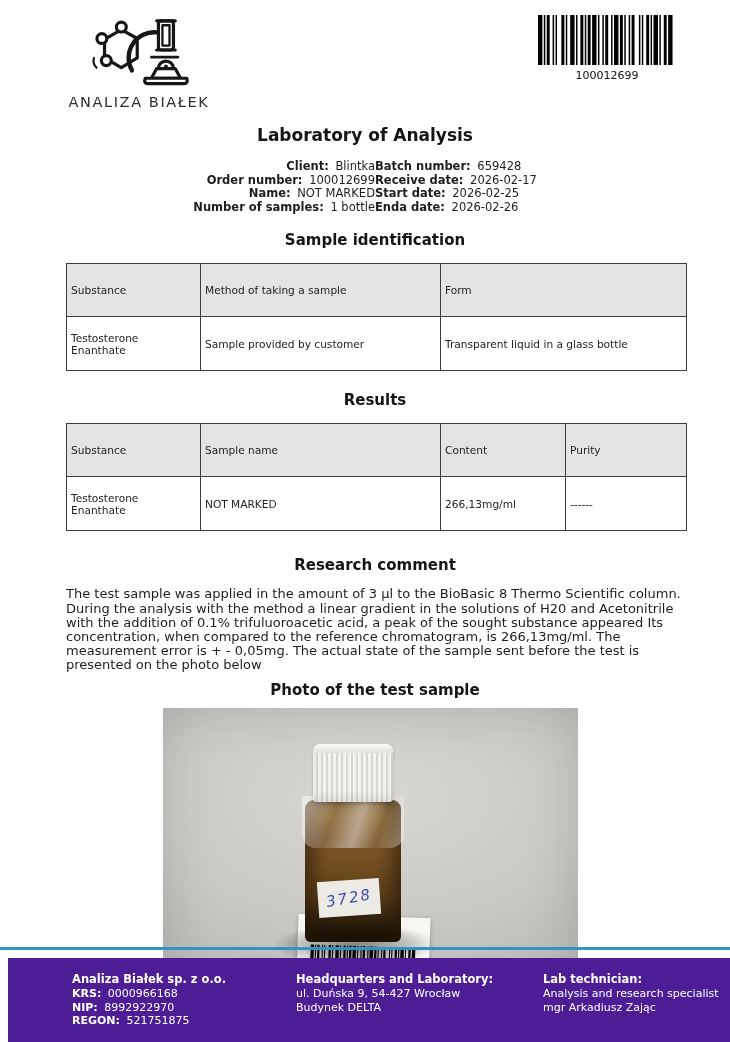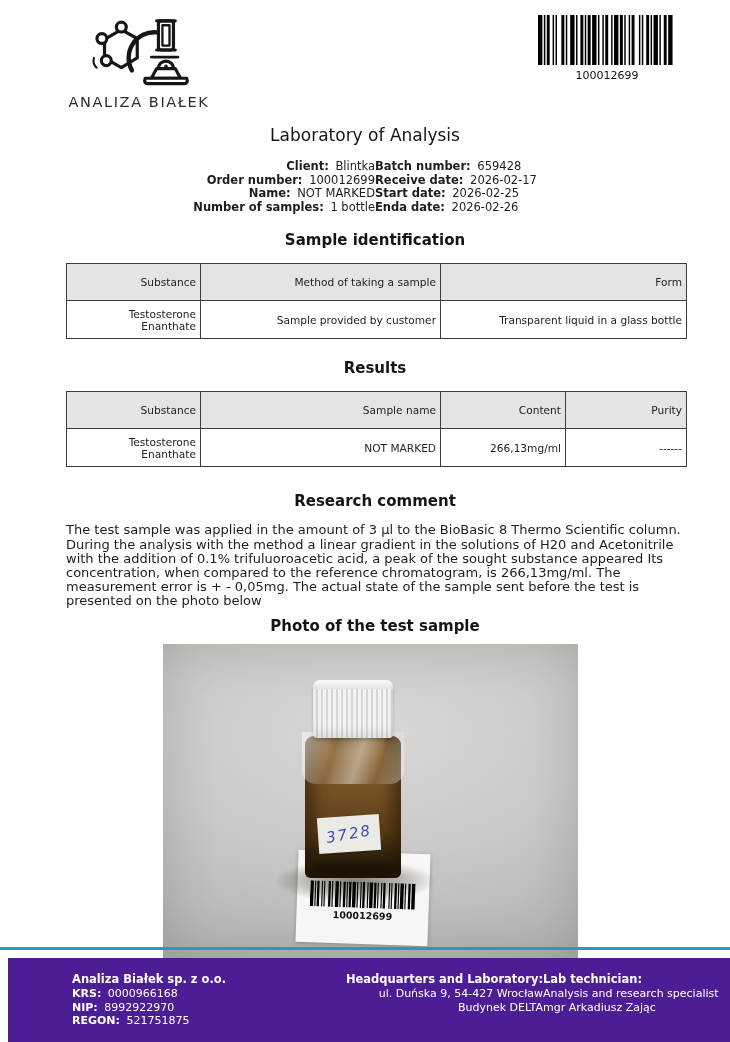--- a/index.html
+++ b/index.html
@@ -12,32 +12,32 @@
   
   .header{display:flex;justify-content:space-between;align-items:flex-start;padding:12px 54px 0 64px;}
   .brand{width:150px;text-align:center;}
   .brand svg{display:block;margin:0 auto;}
   .brand-name{margin-top:6px;font-size:14.5px;letter-spacing:1.6px;color:#2e2e2e;white-space:nowrap;}
   .barcode-box{width:138px;text-align:center;padding-top:3px;}
   .barcode-box svg{width:136px;height:50px;display:block;}
   .barcode-num{font-size:11px;margin-top:4px;color:#111;}
 
   
-  .doc-title{text-align:center;font-size:17px;font-weight:normal;color:#151515;margin-top:15px;}
+  .doc-title{text-align:center;font-size:17px;font-weight:bold;color:#151515;margin-top:15px;}
   .section-title{text-align:center;font-size:15px;font-weight:bold;color:#151515;padding-left:20px;}
 
   
   .info-row{display:flex;margin:15px 0 0 66px;}
   .info-col{font-size:11.5px;line-height:13.6px;}
   .info-col.left{width:309px;text-align:right;}
   .info-col b{margin-right:3px;}
 
   
   table{border-collapse:collapse;margin:14px auto 0 66px;width:620px;table-layout:fixed;}
-  th,td{border:1px solid #3c3c3c;text-align:right;font-size:10.6px;color:#222;padding:4px 4px;margin-top:20px;}
+  th,td{border:1px solid #3c3c3c;text-align:left;font-size:10.6px;color:#222;padding:12px 4px;margin-top:20px;}
   th{background:#e4e4e4;font-weight:normal;height:28px;}
   td{height:29px;}
   .t-ident col.c1,.t-res col.c1{width:134px;}
   .t-ident col.c2,.t-res col.c2{width:240px;}
   .t-ident col.c3{width:246px;}
   .t-res col.c3{width:125px;}
   .t-res col.c4{width:121px;}
 
   .mt-ident{margin-top:17px;}
   .mt-results{margin-top:20px;}
@@ -95,21 +95,21 @@
   
   .footer-rule{position:absolute;left:0;bottom:92px;width:730px;height:3px;background:#2d96c8;}
   .footer{
     position:absolute;left:8px;bottom:0;width:730px;height:84px;background:#4c1d95;color:#ffffff;
     display:flex;box-sizing:border-box;padding:15px 0 0 64px;
   }
   .f-col{font-size:11px;line-height:13.8px;}
   .f-col .f-title{font-weight:bold;font-size:11.5px;}
   .f-col b{margin-right:3px;}
   .f-company{width:224px;}
-  .f-hq{width:247px;text-align:right;}
+  .f-hq{width:247px;}
   .f-tech{width:195px;}
 </style>
 </head>
 <body>
 
 <div class="page">
 
   <div class="header">
     <div class="brand">
       <span>

